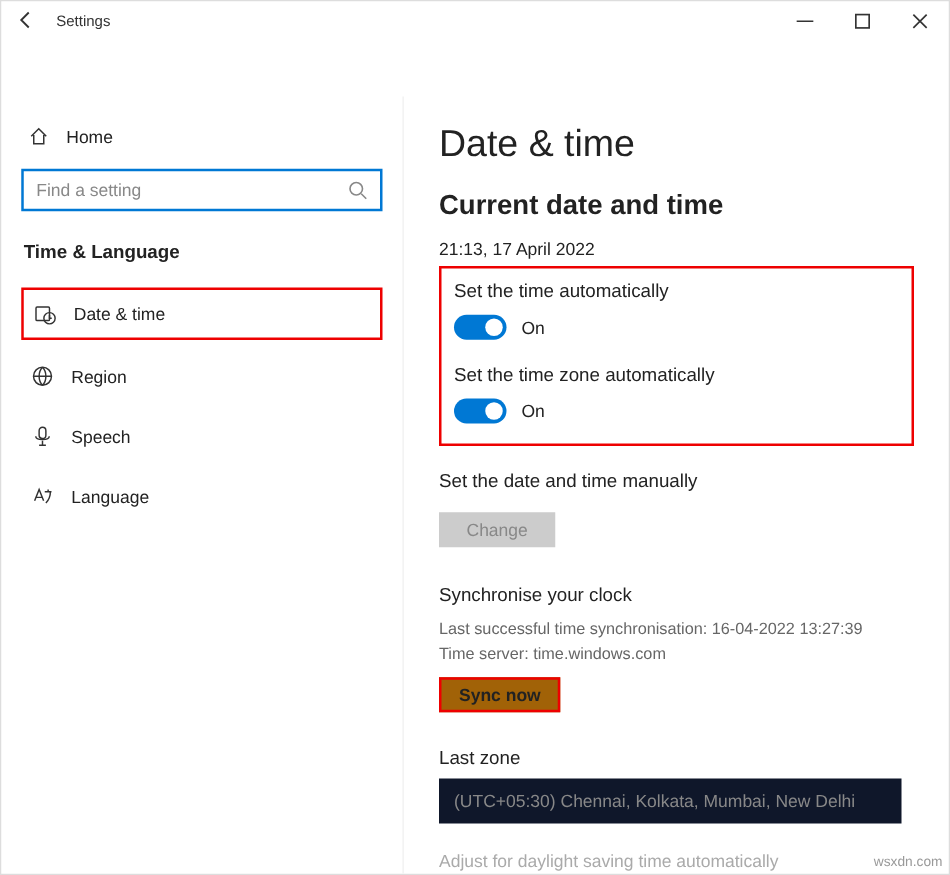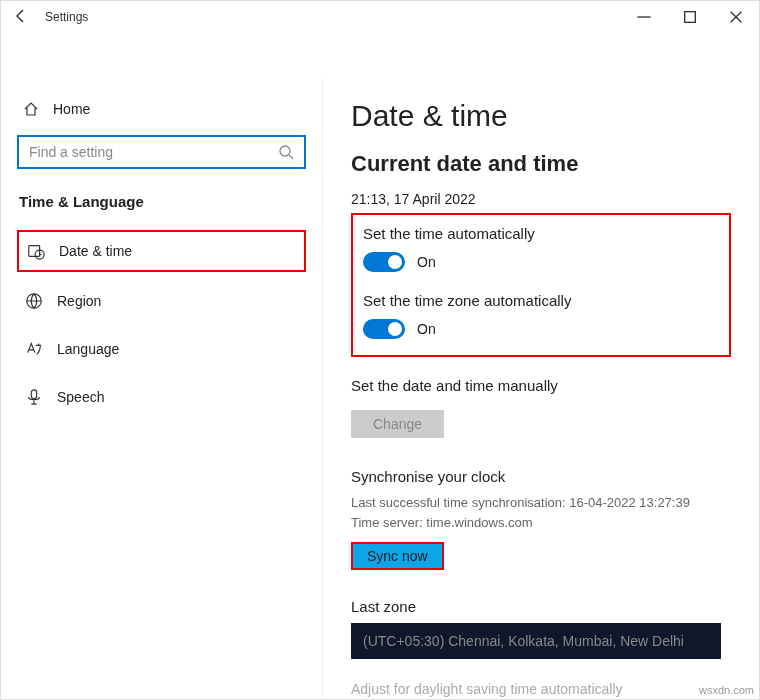--- a/index.html
+++ b/index.html
@@ -26,21 +26,21 @@
     .highlight-box { border: 2px solid #e00; padding: 8px 12px 12px 10px; margin-bottom: 4px; }
     .toggle-row { display: flex; align-items: center; gap: 12px; margin: 10px 0 4px 0; }
     .toggle { width: 42px; height: 20px; border-radius: 10px; position: relative; }
     .toggle.on { background: #0078d4; }
     .toggle.on::after { content: ""; position: absolute; right: 3px; top: 3px; width: 14px; height: 14px; background: #fff; border-radius: 50%; }
     .toggle.off { background: #fff; border: 1.5px solid #888; }
     .toggle.off::after { content: ""; position: absolute; left: 3px; top: 2.5px; width: 12px; height: 12px; background: #888; border-radius: 50%; }
     .toggle-label { font-size: 14px; color: #222; }
     .btn { display: inline-block; background: #ccc; color: #444; font-size: 14px; padding: 6px 22px; margin-top: 8px; border: none; }
     .btn.disabled { color: #888; }
-    .btn.syncnow { background: #0ea5e9; color: #222; border: 2px solid #e00; padding: 4px 14px; }
+    .btn.syncnow { background: #a16207; color: #222; border: 2px solid #e00; padding: 4px 14px; font-weight: bold; }
     .small-text { font-size: 13px; color: #666; line-height: 1.5; }
     .tz-select { background: #0f172a; color: #888; font-size: 14px; padding: 10px 12px; margin-top: 8px; width: 370px; }
     .dst-label { font-size: 14px; color: #aaa; margin-top: 22px; }
     .watermark { position: absolute; bottom: 4px; right: 6px; font-size: 11px; color: #999; }
     .icon { width: 16px; height: 16px; }
   </style>
 </head>
 <body>
 
 <div class="window">
@@ -98,30 +98,30 @@
       </div>
       <div class="nav-item">
         <svg viewBox="0 0 20 20">
             <circle cx="10" cy="10" r="8"></circle>
             <path d="M2 10 H18 M10 2 C6 6 6 14 10 18 M10 2 C14 6 14 14 10 18"></path>
           </svg>
         <span>Region</span>
       </div>
       <div class="nav-item">
         <svg viewBox="0 0 20 20">
-            <path d="M3 14 L7 4 L11 14 M4.5 11 H9.5 M12 6 H18 M15 6 V4 M13 16 C16 13 17 10 17 6"></path>
-          </svg>
-        <span>Language</span>
-      </div>
-      <div class="nav-item">
-        <svg viewBox="0 0 20 20">
             <rect x="7" y="2" width="6" height="10" rx="3"></rect>
             <path d="M4 10 C4 14 16 14 16 10 M10 14 V18 M7 18 H13"></path>
           </svg>
         <span>Speech</span>
+      </div>
+      <div class="nav-item">
+        <svg viewBox="0 0 20 20">
+            <path d="M3 14 L7 4 L11 14 M4.5 11 H9.5 M12 6 H18 M15 6 V4 M13 16 C16 13 17 10 17 6"></path>
+          </svg>
+        <span>Language</span>
       </div>
     </div>
 
     <div class="content">
       <h1>Date &amp; time</h1>
       <h2>Current date and time</h2>
       <div class="datetime-now">21:13, 17 April 2022</div>
 
       <div class="highlight-box">
         <h3 style="margin-top:2px">Set the time automatically</h3>

